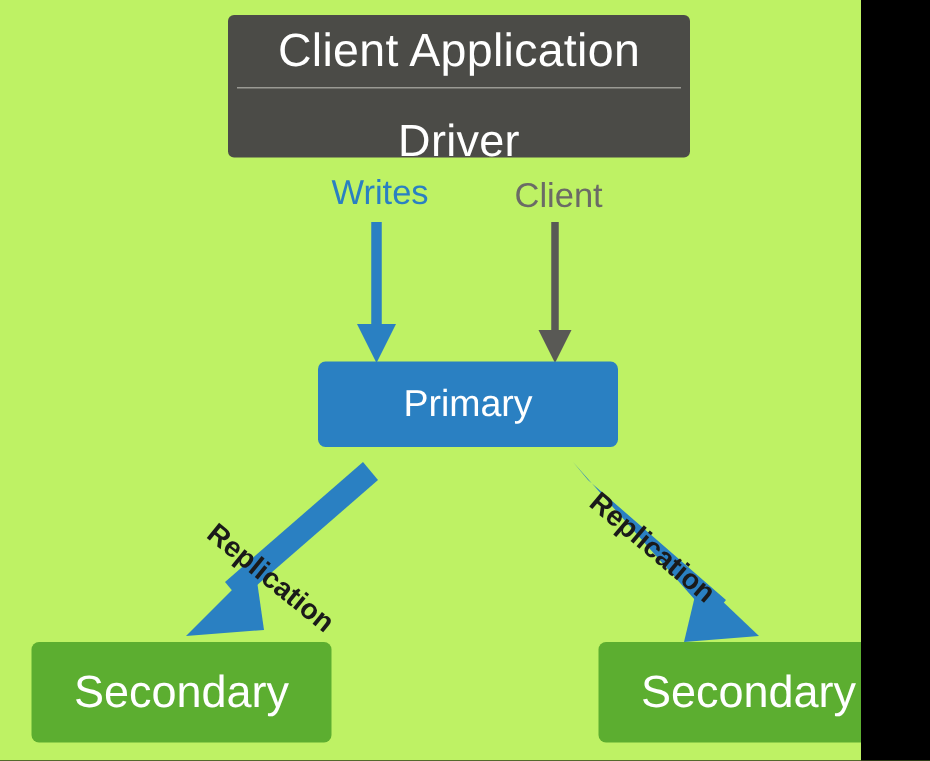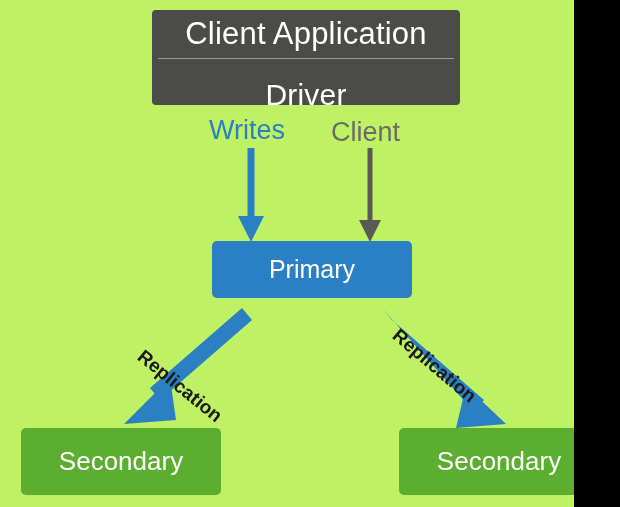--- a/index.html
+++ b/index.html
@@ -107,22 +107,23 @@
     background: #595955;
   }
   #reads-arrow .head {
     border-left: 11px solid transparent;
     border-right: 11px solid transparent;
     border-top: 22px solid #595955;
   }
 
   .flow-label {
     position: absolute;
-    font-size: 27px;
+    font-size: 23px;
     white-space: nowrap;
+    margin-left: 12px;
   }
   #writes-label {
     left: 209px;
     top: 115px;
     color: #2a80c2;
   }
   #reads-label {
     left: 331px;
     top: 117px;
     color: #6b6b66;
@@ -149,21 +150,21 @@
     position: absolute;
     top: 428px;
     width: 200px;
     height: 67px;
     background: #5cae30;
     border-radius: 5px;
     display: flex;
     align-items: center;
     justify-content: center;
     color: #ffffff;
-    font-size: 26px;
+    font-size: 30px;
   }
   #secondary-left  { left: 21px; }
   #secondary-right { left: 399px; }
 
   
   #arrow-layer {
     position: absolute;
     left: 0;
     top: 0;
     width: 620px;

